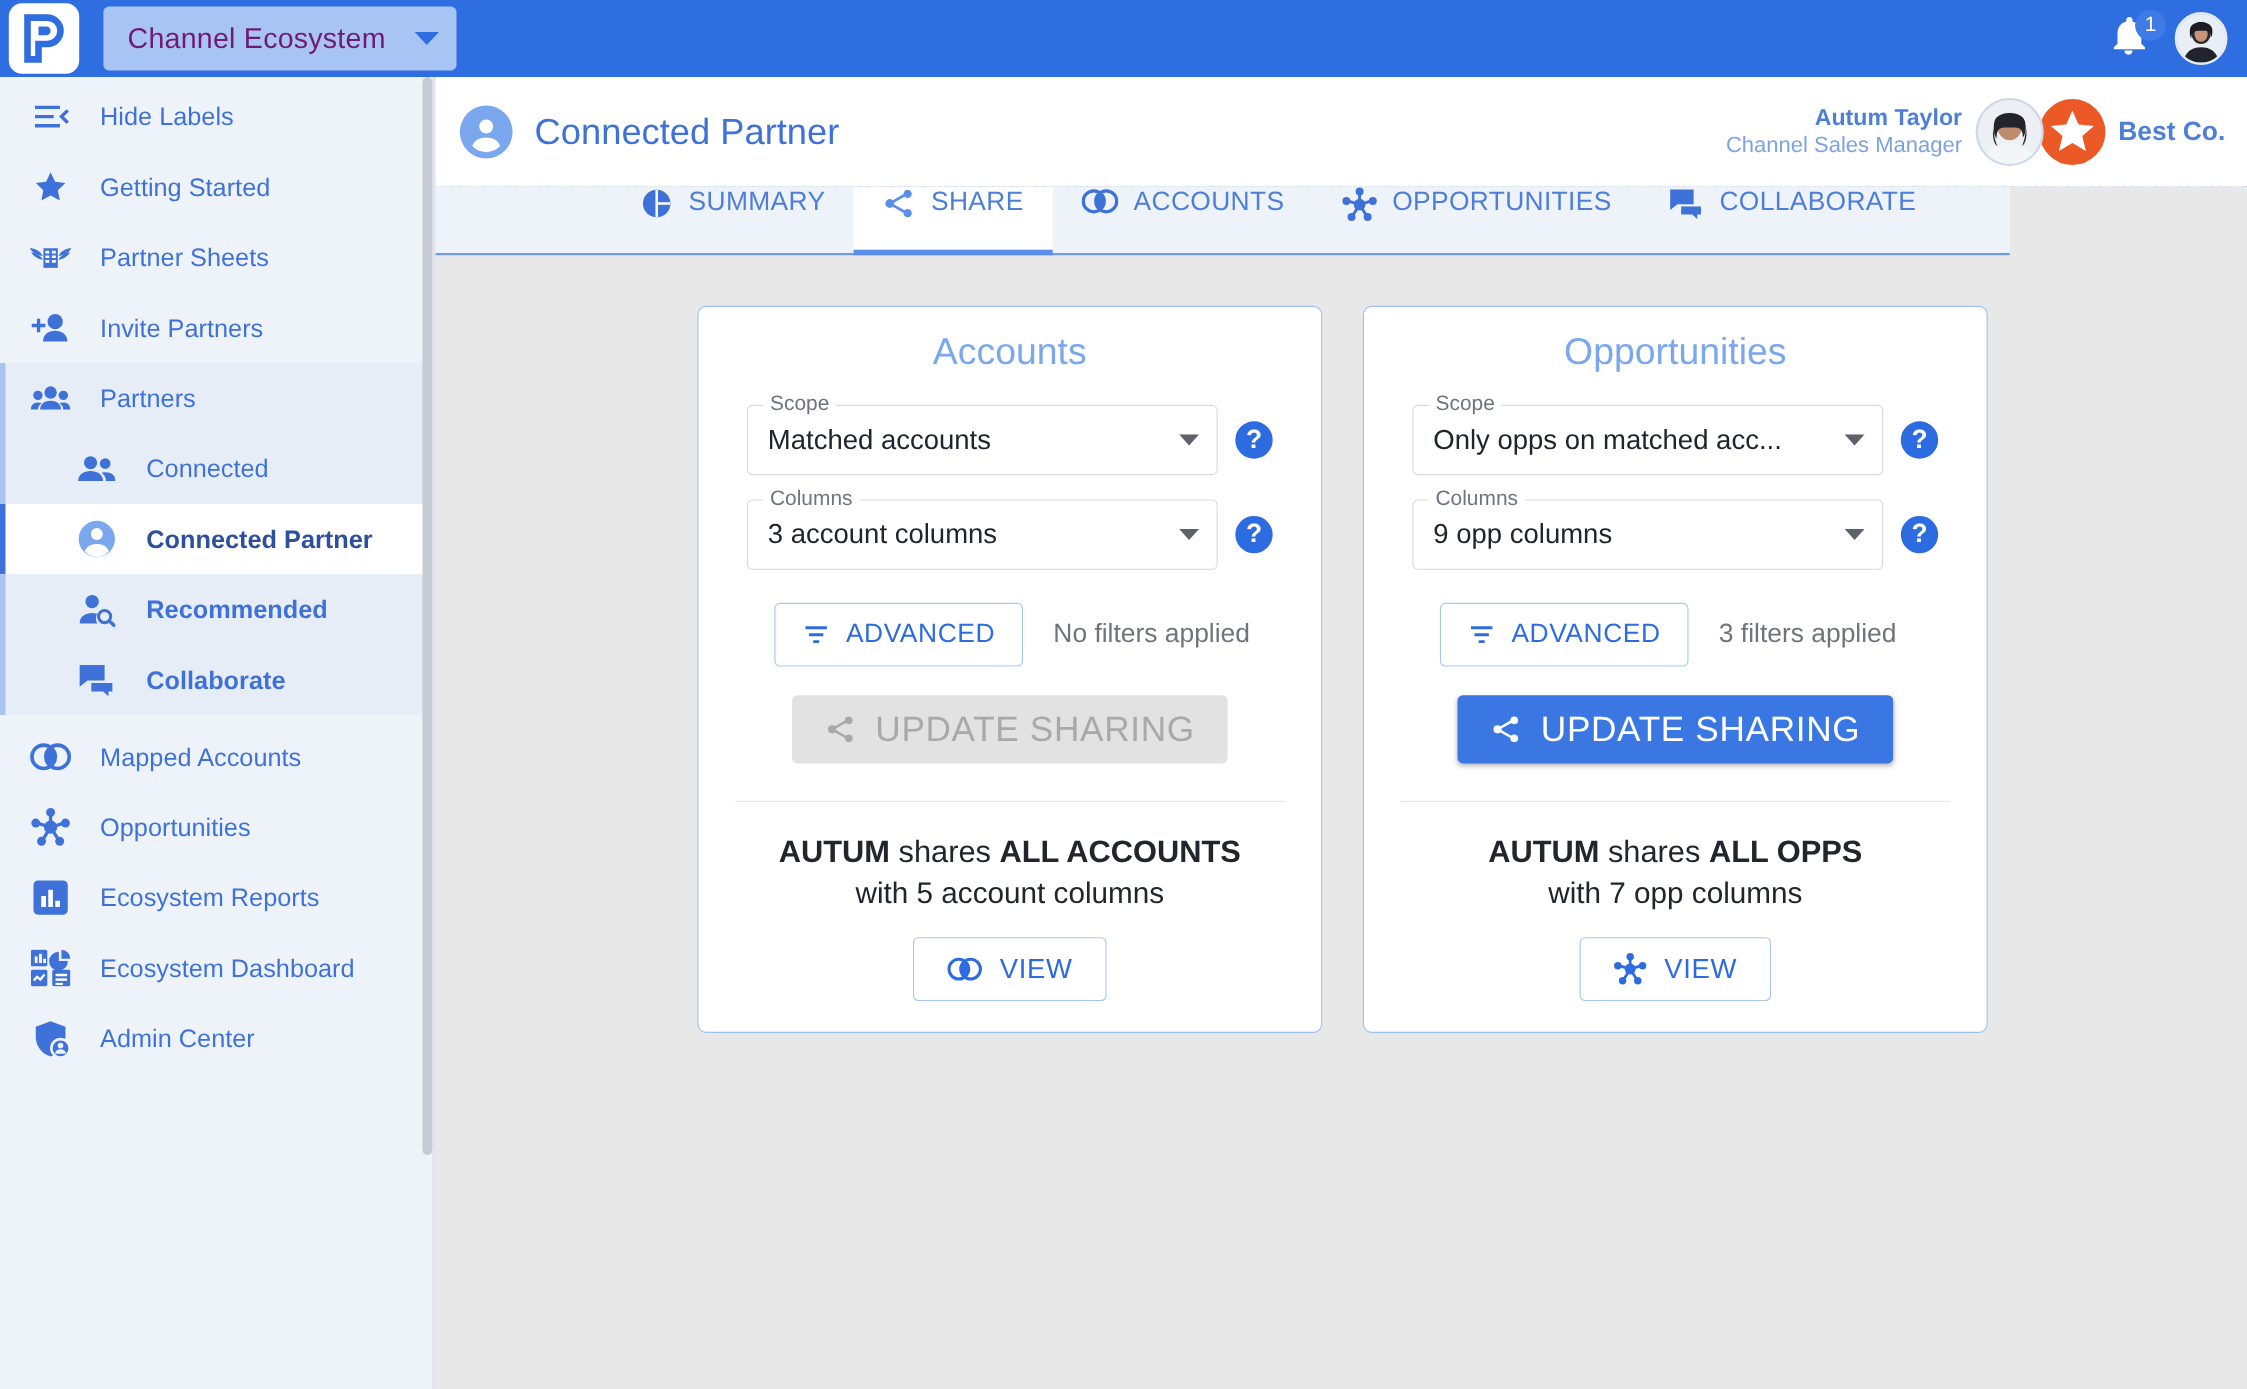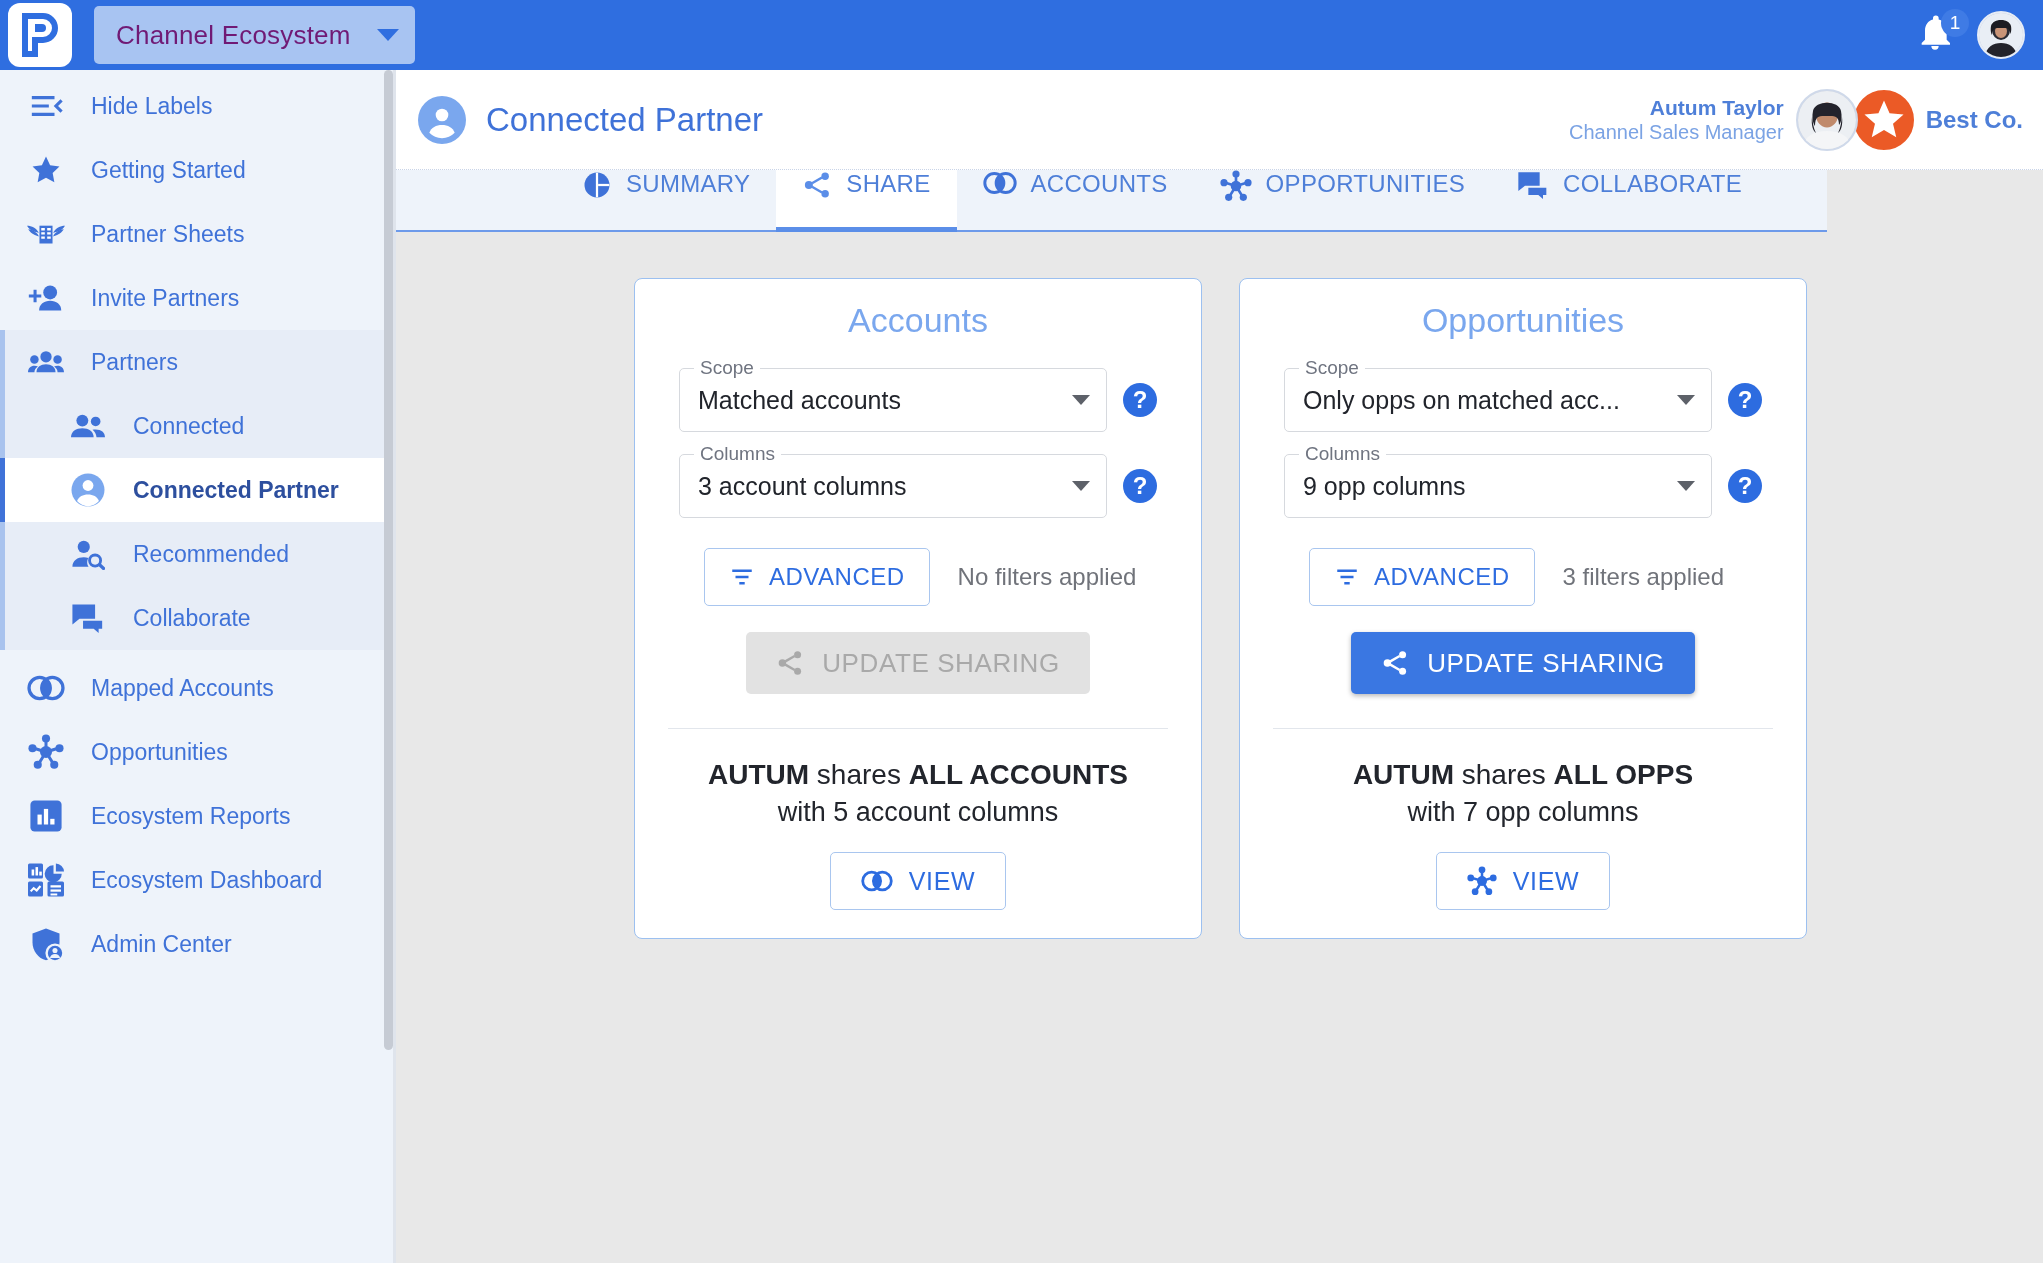--- a/index.html
+++ b/index.html
@@ -215,21 +215,21 @@
     border: 1px solid #a9c6ef; border-radius: 5px;
     background: #fff; height: 58px; padding: 0 24px; cursor: pointer;
   }
   .btn-advanced .albl { font-size: 24px; color: #2d6ce0; letter-spacing: .5px; }
   .filters-note { font-size: 24px; color: #70737a; white-space: nowrap; }
   .btn-update {
     margin-top: 26px; height: 62px; padding: 0 30px;
     border-radius: 5px; display: flex; align-items: center;
     justify-content: center; gap: 18px; cursor: pointer;
   }
-  .btn-update .ulbl { font-size: 26px; letter-spacing: .6px; }
+  .btn-update .ulbl { font-size: 32px; letter-spacing: .6px; }
   .btn-update.disabled { background: #e2e2e2; }
   .btn-update.disabled .ulbl { color: #a9a9a9; }
   .btn-update.enabled { background: #3a77e2; box-shadow: 0 2px 5px rgba(0,0,0,.28); }
   .btn-update.enabled .ulbl { color: #ffffff; }
   .hr-sep {
     width: 500px; height: 1px; background: #e2e6ec; margin: 34px 0 30px 0;
   }
   .summary-line1 { font-size: 28px; color: #22252c; text-align: center; }
   .summary-line1 b { font-weight: bold; }
   .summary-line2 { font-size: 27px; color: #22252c; text-align: center; margin-top: 6px; }
@@ -354,21 +354,21 @@
       <span class="ico">
         <svg width="36" height="36" viewBox="0 0 24 24">
           <circle cx="12" cy="12" r="11" fill="#7aa7ee"></circle>
           <circle cx="12" cy="9" r="3.6" fill="#ffffff"></circle>
           <path fill="#ffffff" d="M4.7 19.4C5.8 16.4 8.6 15 12 15s6.2 1.4 7.3 4.4A11 11 0 0 1 12 23a11 11 0 0 1-7.3-3.6z"></path>
         </svg>
       </span>
       <span class="lbl">Connected Partner</span>
     </div>
 
-    <div class="nav-sub" style="position:relative;">
+    <div class="nav-sub" style="position:relative;font-weight:bold;">
       <span class="nav-group-bar"></span>
       <div class="nav-item">
         <span class="ico">
           <svg width="34" height="32" viewBox="0 0 24 20">
             <circle cx="9" cy="5" r="4.3" fill="#3f72d8"></circle>
             <path fill="#3f72d8" d="M1 19c0-4.4 3.6-6.7 8-6.7c1.2 0 2.3.2 3.3.5c-.6.9-.9 2-.9 3.1c0 1.2.4 2.3 1 3.1z"></path>
             <circle cx="17" cy="14.6" r="3.9" fill="none" stroke="#3f72d8" stroke-width="2"></circle>
             <path stroke="#3f72d8" stroke-width="2.3" stroke-linecap="round" d="M20.2 17.6L23 20.2"></path>
           </svg>
         </span>

